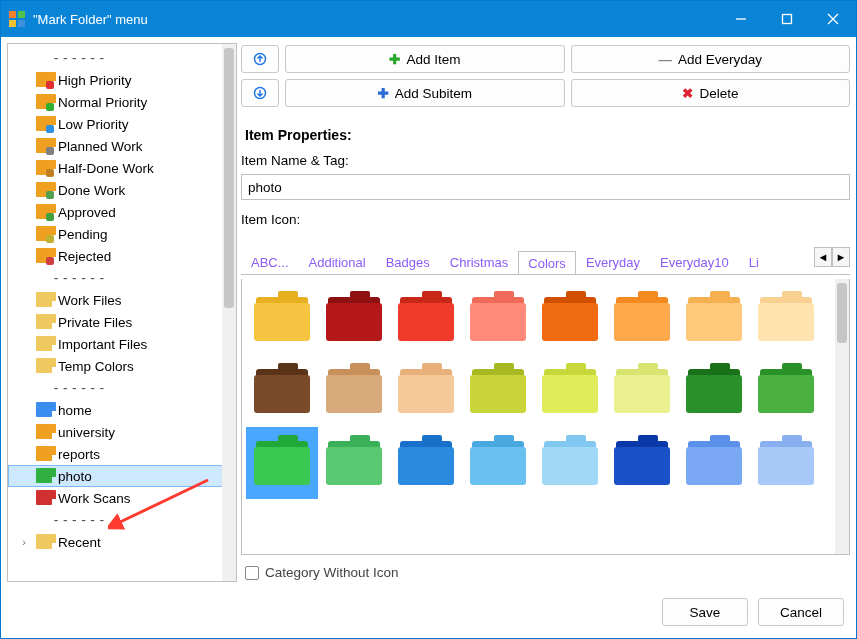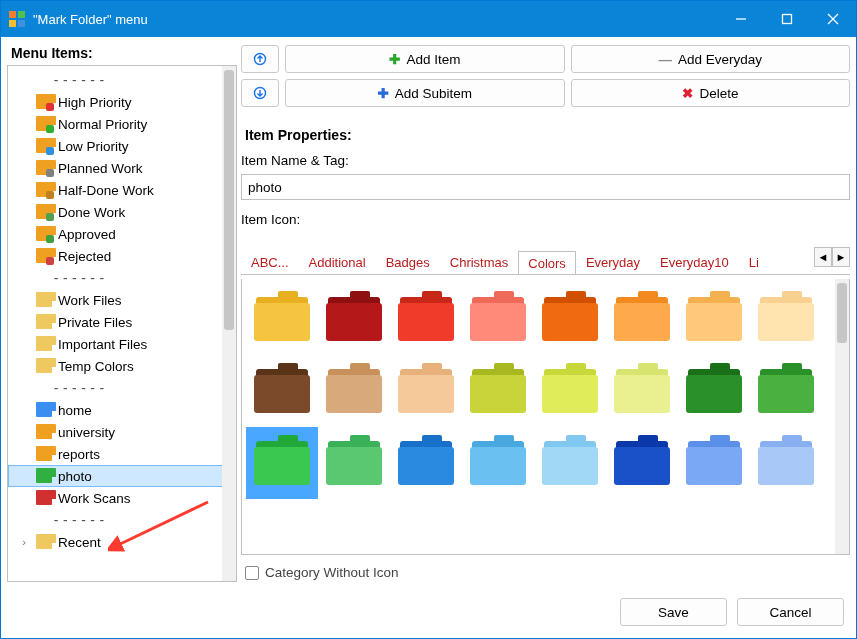--- a/index.html
+++ b/index.html
@@ -44,21 +44,21 @@
 .wide-btn .minus { color: #888; font-weight: 700; }
 .wide-btn .xred { color: #d23; font-weight: 700; }
 .actions-block { margin-bottom: 14px; }
 
 
 .prop-label { font-size: 13.5px; padding: 2px 0; }
 .text-input { width: 100%; height: 26px; border: 1px solid #c0c0c0; padding: 2px 6px; font-size: 13.5px; }
 
 
 .tabs-strip { display: flex; align-items: flex-end; border-bottom: 1px solid #c0c0c0; margin-top: 16px; position: relative; height: 26px; }
-.tab { padding: 4px 9px; font-size: 13px; border: 1px solid transparent; border-bottom: none; color: #b91c1c; cursor: default; }
+.tab { padding: 4px 9px; font-size: 13px; border: 1px solid transparent; border-bottom: none; color: #8b5cf6; cursor: default; }
 .tab.active { border-color: #c0c0c0; background: #fff; position: relative; top: 1px; }
 .tab-scroll { position: absolute; right: 0; top: -2px; display: flex; }
 .tab-scroll .nav { width: 18px; height: 20px; border: 1px solid #c0c0c0; background: #f6f6f6; font-size: 11px; display: flex; align-items: center; justify-content: center; }
 
 
 .icon-grid-wrap { border: 1px solid #c0c0c0; border-top: none; flex: 1; position: relative; overflow: hidden; }
 .icon-grid { display: grid; grid-template-columns: repeat(8, 72px); grid-auto-rows: 72px; gap: 0; padding: 4px; }
 .folder-cell { display: flex; align-items: center; justify-content: center; }
 .folder-cell.selected { background: #49a7ff; }
 .bigfolder { width: 56px; height: 44px; position: relative; }
@@ -67,21 +67,21 @@
 .bigfolder .front { position: absolute; left: 0px; top: 6px; width: 56px; height: 38px; border-radius: 3px; }
 .grid-scrollbar { position: absolute; right: 0; top: 0; width: 14px; height: 100%; background: #f0f0f0; }
 .grid-thumb { position: absolute; right: 2px; top: 4px; width: 10px; height: 60px; background: #c6c6c6; border-radius: 3px; }
 
 
 .check-row { display: flex; align-items: center; gap: 6px; font-size: 13.5px; padding: 6px 4px 2px 4px; color: #444; }
 .check-row .cbox { width: 14px; height: 14px; border: 1px solid #888; border-radius: 2px; background: #fff; }
 
 
 .bottom-bar { display: flex; justify-content: flex-end; gap: 10px; padding: 10px 12px 12px 0; }
-.std-btn { width: 107px; height: 28px; border: 1px solid #c9c9c9; background: #fdfdfd; border-radius: 3px; font-size: 13.5px; }
+.std-btn { width: 86px; height: 28px; border: 1px solid #c9c9c9; background: #fdfdfd; border-radius: 3px; font-size: 13.5px; }
 
 
 .arrow { position: absolute; pointer-events: none; }
 </style>
 </head>
 <body>
 
 <div class="titlebar">
   <span class="app-icon">
     <svg viewBox="0 0 16 16">
@@ -107,21 +107,20 @@
       <svg width="12" height="12" viewBox="0 0 12 12">
         <line x1="1" y1="1" x2="11" y2="11" stroke="#fff" stroke-width="1.3"></line>
         <line x1="11" y1="1" x2="1" y2="11" stroke="#fff" stroke-width="1.3"></line>
       </svg>
     </div>
 </div>
 
 <div class="content">
 
   <div class="left-panel">
-    <div class="section-label">Menu Items:</div>
     <div class="tree-wrap">
       <div class="tree" id="tree">
           <div class="tree-item sep">------</div>
           <div class="tree-item">
             <span class="fico">
               <span class="tab" style="background: rgb(240, 160, 32);"></span>
               <span class="body" style="background: rgb(240, 160, 32);"></span>
               <span class="badge" style="background: rgb(224, 48, 48);"></span>
             </span>
             <span>High Priority</span>
@@ -166,20 +165,28 @@
             </span>
             <span>Done Work</span>
           </div>
           <div class="tree-item">
             <span class="fico">
               <span class="tab" style="background: rgb(240, 160, 32);"></span>
               <span class="body" style="background: rgb(240, 160, 32);"></span>
               <span class="badge" style="background: rgb(64, 160, 64);"></span>
             </span>
             <span>Approved</span>
+          </div>
+          <div class="tree-item">
+            <span class="fico">
+              <span class="tab" style="background: rgb(240, 160, 32);"></span>
+              <span class="body" style="background: rgb(240, 160, 32);"></span>
+              <span class="badge" style="background: rgb(192, 176, 48);"></span>
+            </span>
+            <span>Pending</span>
           </div>
           <div class="tree-item">
             <span class="fico">
               <span class="tab" style="background: rgb(240, 160, 32);"></span>
               <span class="body" style="background: rgb(240, 160, 32);"></span>
               <span class="badge" style="background: rgb(208, 64, 64);"></span>
             </span>
             <span>Rejected</span>
           </div>
           <div class="tree-item sep">------</div>

